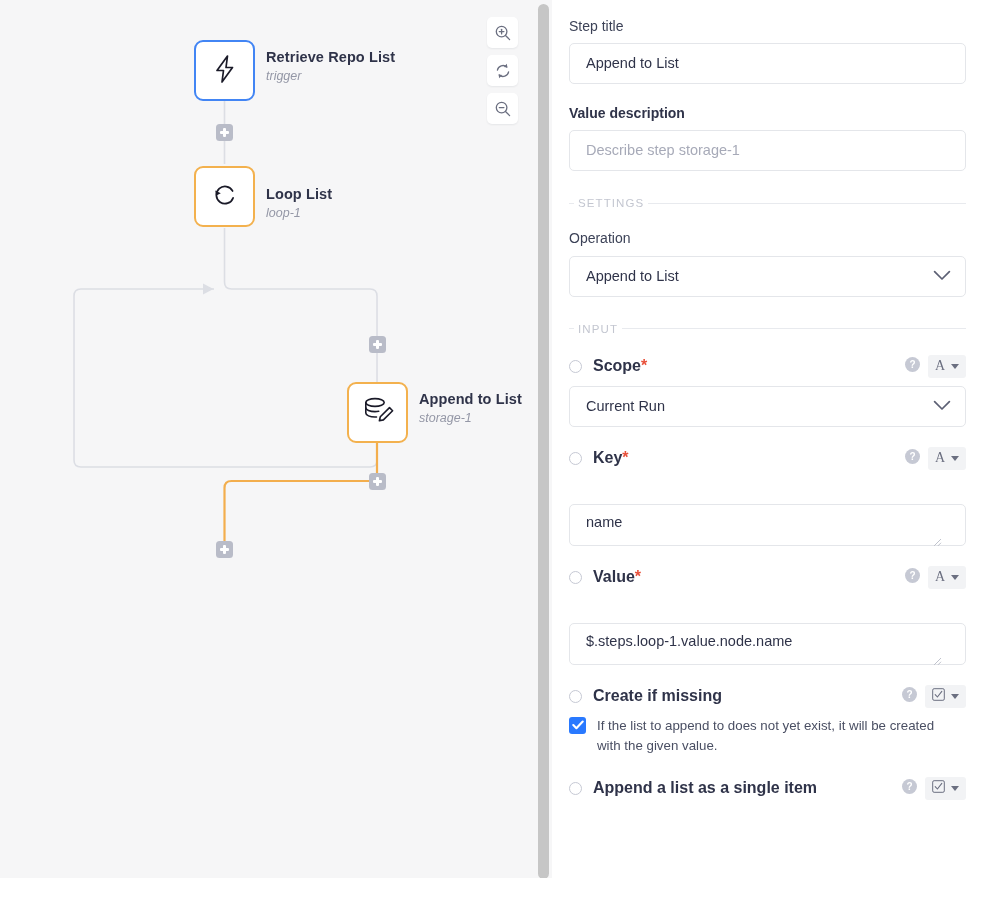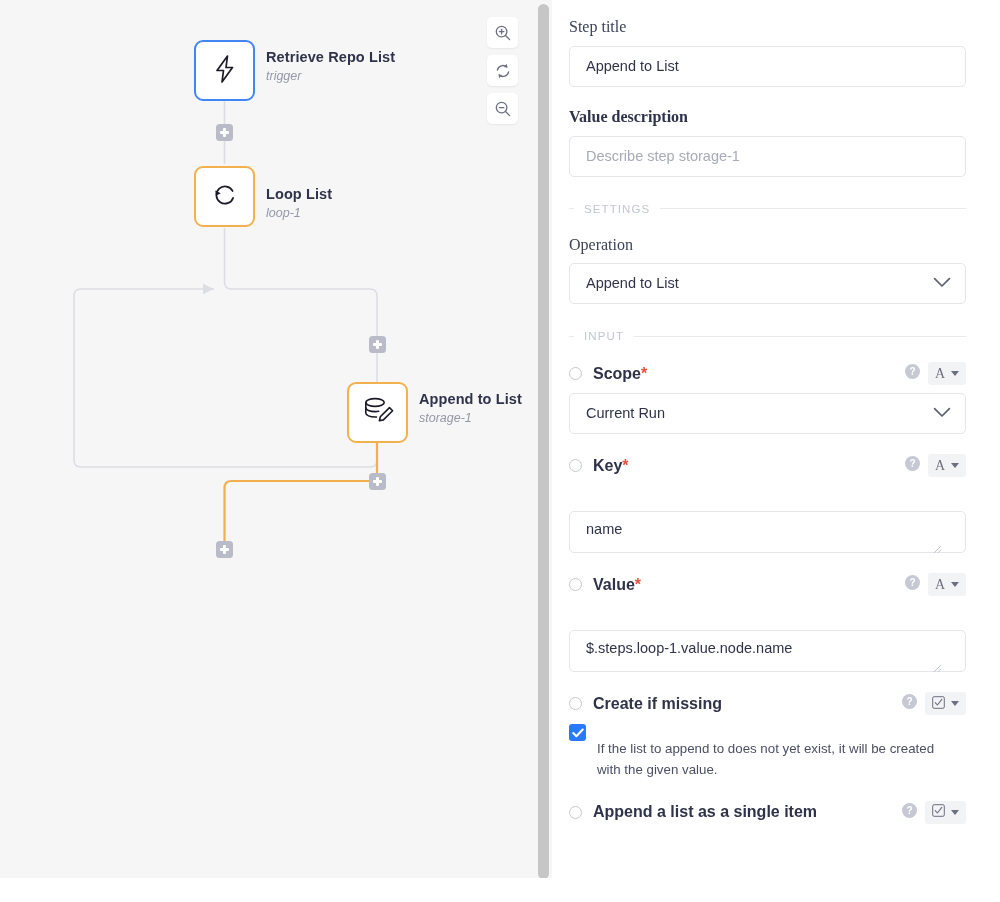--- a/index.html
+++ b/index.html
@@ -85,23 +85,22 @@
     position: relative;
     flex: 1 1 auto;
     height: 902px;
     background: #ffffff;
     padding: 0 17px 0 17px;
     overflow: hidden;
   }
   .panel-inner { padding-top: 17px; }
 
   .field-label {
-    font-size: 16px; color: #3c4257; line-height: 1.3;
+    font-size: 14px; color: #3c4257; line-height: 1.3;
     margin-bottom: 8px;
-    font-family: Liberation Serif, serif;
   }
   .field-label.bold { font-weight: 700; color: #2f3349; }
 
   .text-input, .select-box, .text-area {
     width: 397px;
     background: #ffffff;
     border: 1px solid #e4e6ea;
     border-radius: 5px;
     font-family: "Liberation Sans", sans-serif;
     font-size: 14.5px;
@@ -131,21 +130,21 @@
   .ta-wrap { position: relative; width: 376px; margin-top: 34px; }
   .ta-grip {
     position: absolute; right: 3px; bottom: 3px;
     width: 10px; height: 10px; pointer-events: none;
   }
   .spacer-20 { height: 20px; }
   .spacer-26 { height: 26px; }
 
   
   .section-div {
-    display: flex; align-items: center; gap: 10px;
+    display: flex; align-items: center; gap: 4px;
     margin: 0 0 0 0;
     position: relative;
     width: 397px;
   }
   .section-div .stub {
     width: 5px; height: 1px; background: #e8eaee; flex: 0 0 5px;
   }
   .section-div .sect-label {
     font-size: 11.5px; letter-spacing: 1.1px; color: #c3c6d0;
     text-transform: uppercase; white-space: nowrap;
@@ -195,21 +194,20 @@
   .cb-box {
     flex: 0 0 auto;
     width: 17px; height: 17px; border-radius: 3px;
     background: #2979ff;
     display: flex; align-items: center; justify-content: center;
     margin-right: 11px; margin-top: 1px; cursor: pointer;
   }
   .cb-desc {
     font-size: 13.3px; color: #4a4f63; line-height: 1.55;
     width: 355px;
-    margin-top: 16px;
   }
 </style>
 </head>
 <body>
 
 <div id="app">
 
   <div class="canvas-wrap">
 
     <svg class="canvas-svg" width="552" height="878">

